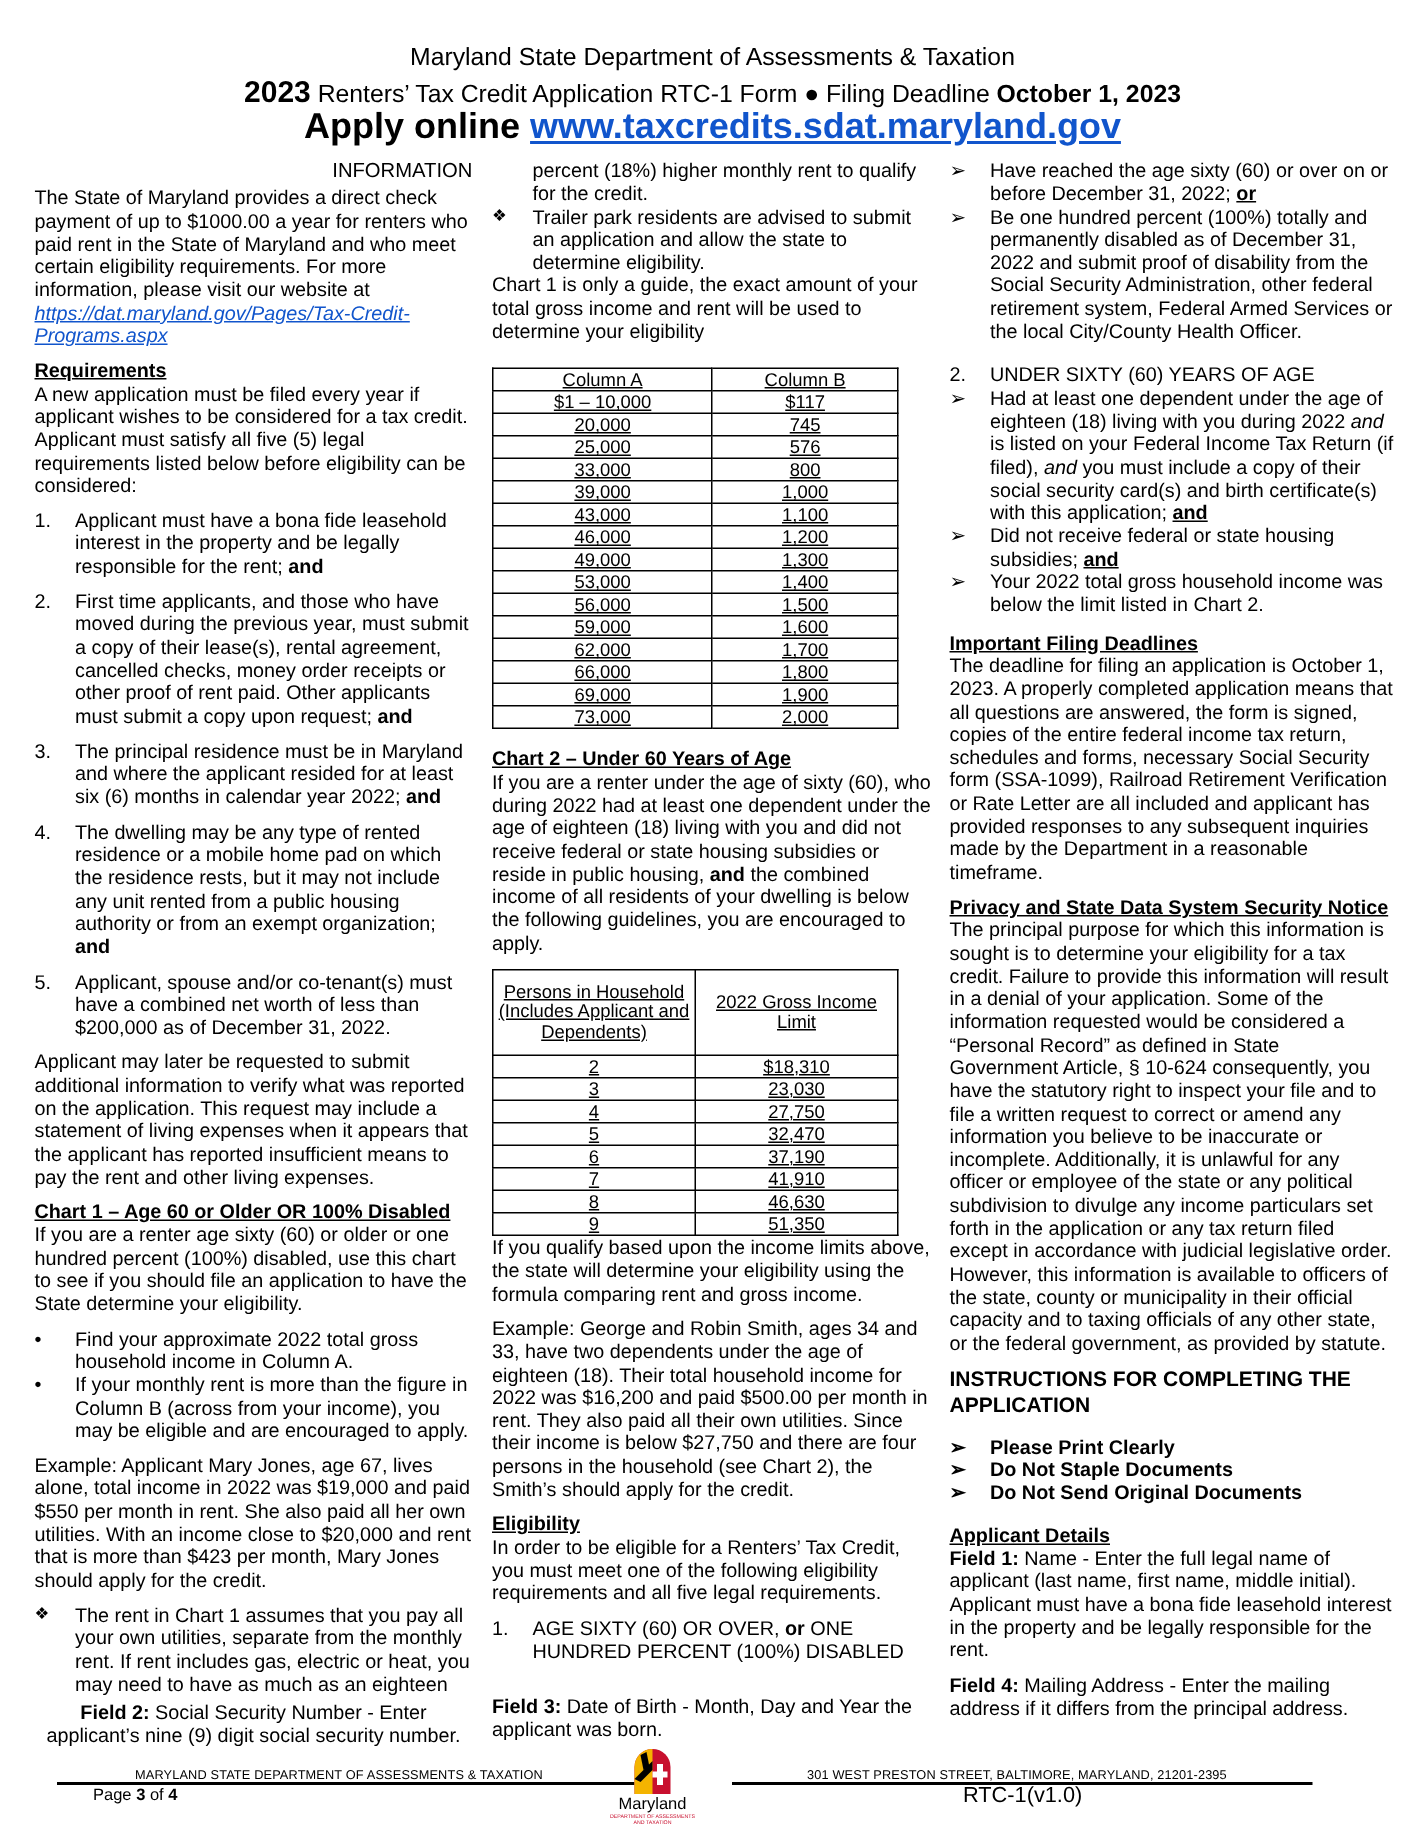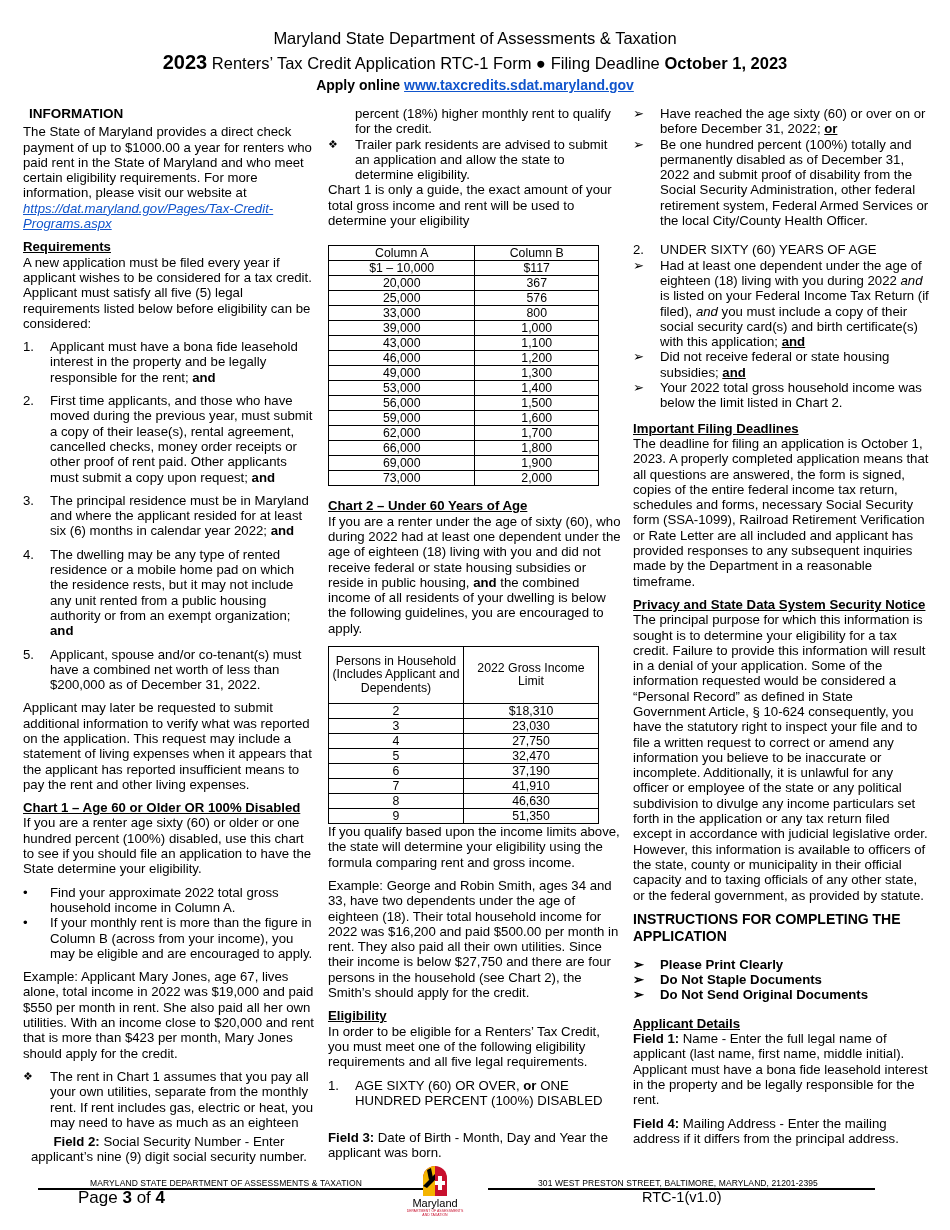--- a/index.html
+++ b/index.html
@@ -3,38 +3,38 @@
 <meta charset="utf-8">
 <style>
   html, body { margin:0; padding:0; background:#ffffff; }
   body { width:950px; height:1230px; position:relative; overflow:hidden;
          font-family:"Liberation Sans", sans-serif; color:#000; font-size:13.2px; line-height:15.3px; }
   .hdr { position:absolute; left:0; width:950px; text-align:center; }
   .hdr1 { top:28px; font-size:16.5px; line-height:20px; }
   .hdr2 { top:51px; font-size:16.5px; line-height:22px; }
   .hdr2 .yr { font-weight:bold; font-size:20px; }
   .hdr2 b { font-weight:bold; }
-  .hdr3 { top:74px; font-size:14px; font-weight:bold; line-height:22px; }
+  .hdr3 { top:74px; font-size:24px; font-weight:bold; line-height:22px; }
   .hdr3 a { color:#1155cc; text-decoration:underline; }
   .col { position:absolute; top:106px; }
   .c1 { left:23px; width:292px; }
   .c2 { left:328px; width:295px; }
   .c3 { left:633px; width:296px; }
   p { margin:0; }
   .gap { height:8px; }
-  .ctr { text-align:left; font-weight:bold; }
+  .ctr { text-align:right; font-weight:normal; }
   .uh { font-weight:bold; text-decoration:underline; }
   a.lnk { color:#1155cc; text-decoration:underline;font-style:italic; }
   .li { position:relative; padding-left:27px; }
   .li .mk { position:absolute; left:0; top:0; }
-  table.tb { border-collapse:collapse; width:271px; margin-top:0; }
+  table.tb { border-collapse:collapse; width:271px; margin-top:0;text-decoration:underline; }
   table.tb td { border:1.3px solid #000; padding:0 2px; height:14px; line-height:14px; font-size:12.3px; text-align:center; }
   .footer-line { position:absolute; top:1188px; height:2px; background:#000; }
   .ftxt { position:absolute; top:1176px; font-size:8.5px; font-family:"Liberation Sans", sans-serif; letter-spacing:0.1px; }
-  .fpage { position:absolute; top:1190px; left:78px; font-size:17px; }
+  .fpage { position:absolute; top:1190px; left:62px; font-size:11px; }
   .frtc { position:absolute; top:1190px; left:642px; font-size:14.5px; }
   .logo { position:absolute; left:405px; top:1166px; width:60px; height:60px; }
   .bold { font-weight:bold; }
 </style>
 </head>
 <body>
 
 <div class="hdr hdr1">Maryland State Department of Assessments &amp; Taxation</div>
 <div class="hdr hdr2">
   <span class="yr">2023</span><span> Renters’ Tax Credit Application RTC-1 Form ● Filing Deadline </span><b>October 1, 2023</b>
@@ -84,21 +84,21 @@
         <tr>
       <td>Column A</td>
       <td>Column B</td>
     </tr>
     <tr>
           <td>$1 – 10,000</td>
           <td>$117</td>
         </tr>
     <tr>
           <td>20,000</td>
-          <td>367</td>
+          <td>745</td>
         </tr>
     <tr>
           <td>25,000</td>
           <td>576</td>
         </tr>
     <tr>
           <td>33,000</td>
           <td>800</td>
         </tr>
     <tr>

